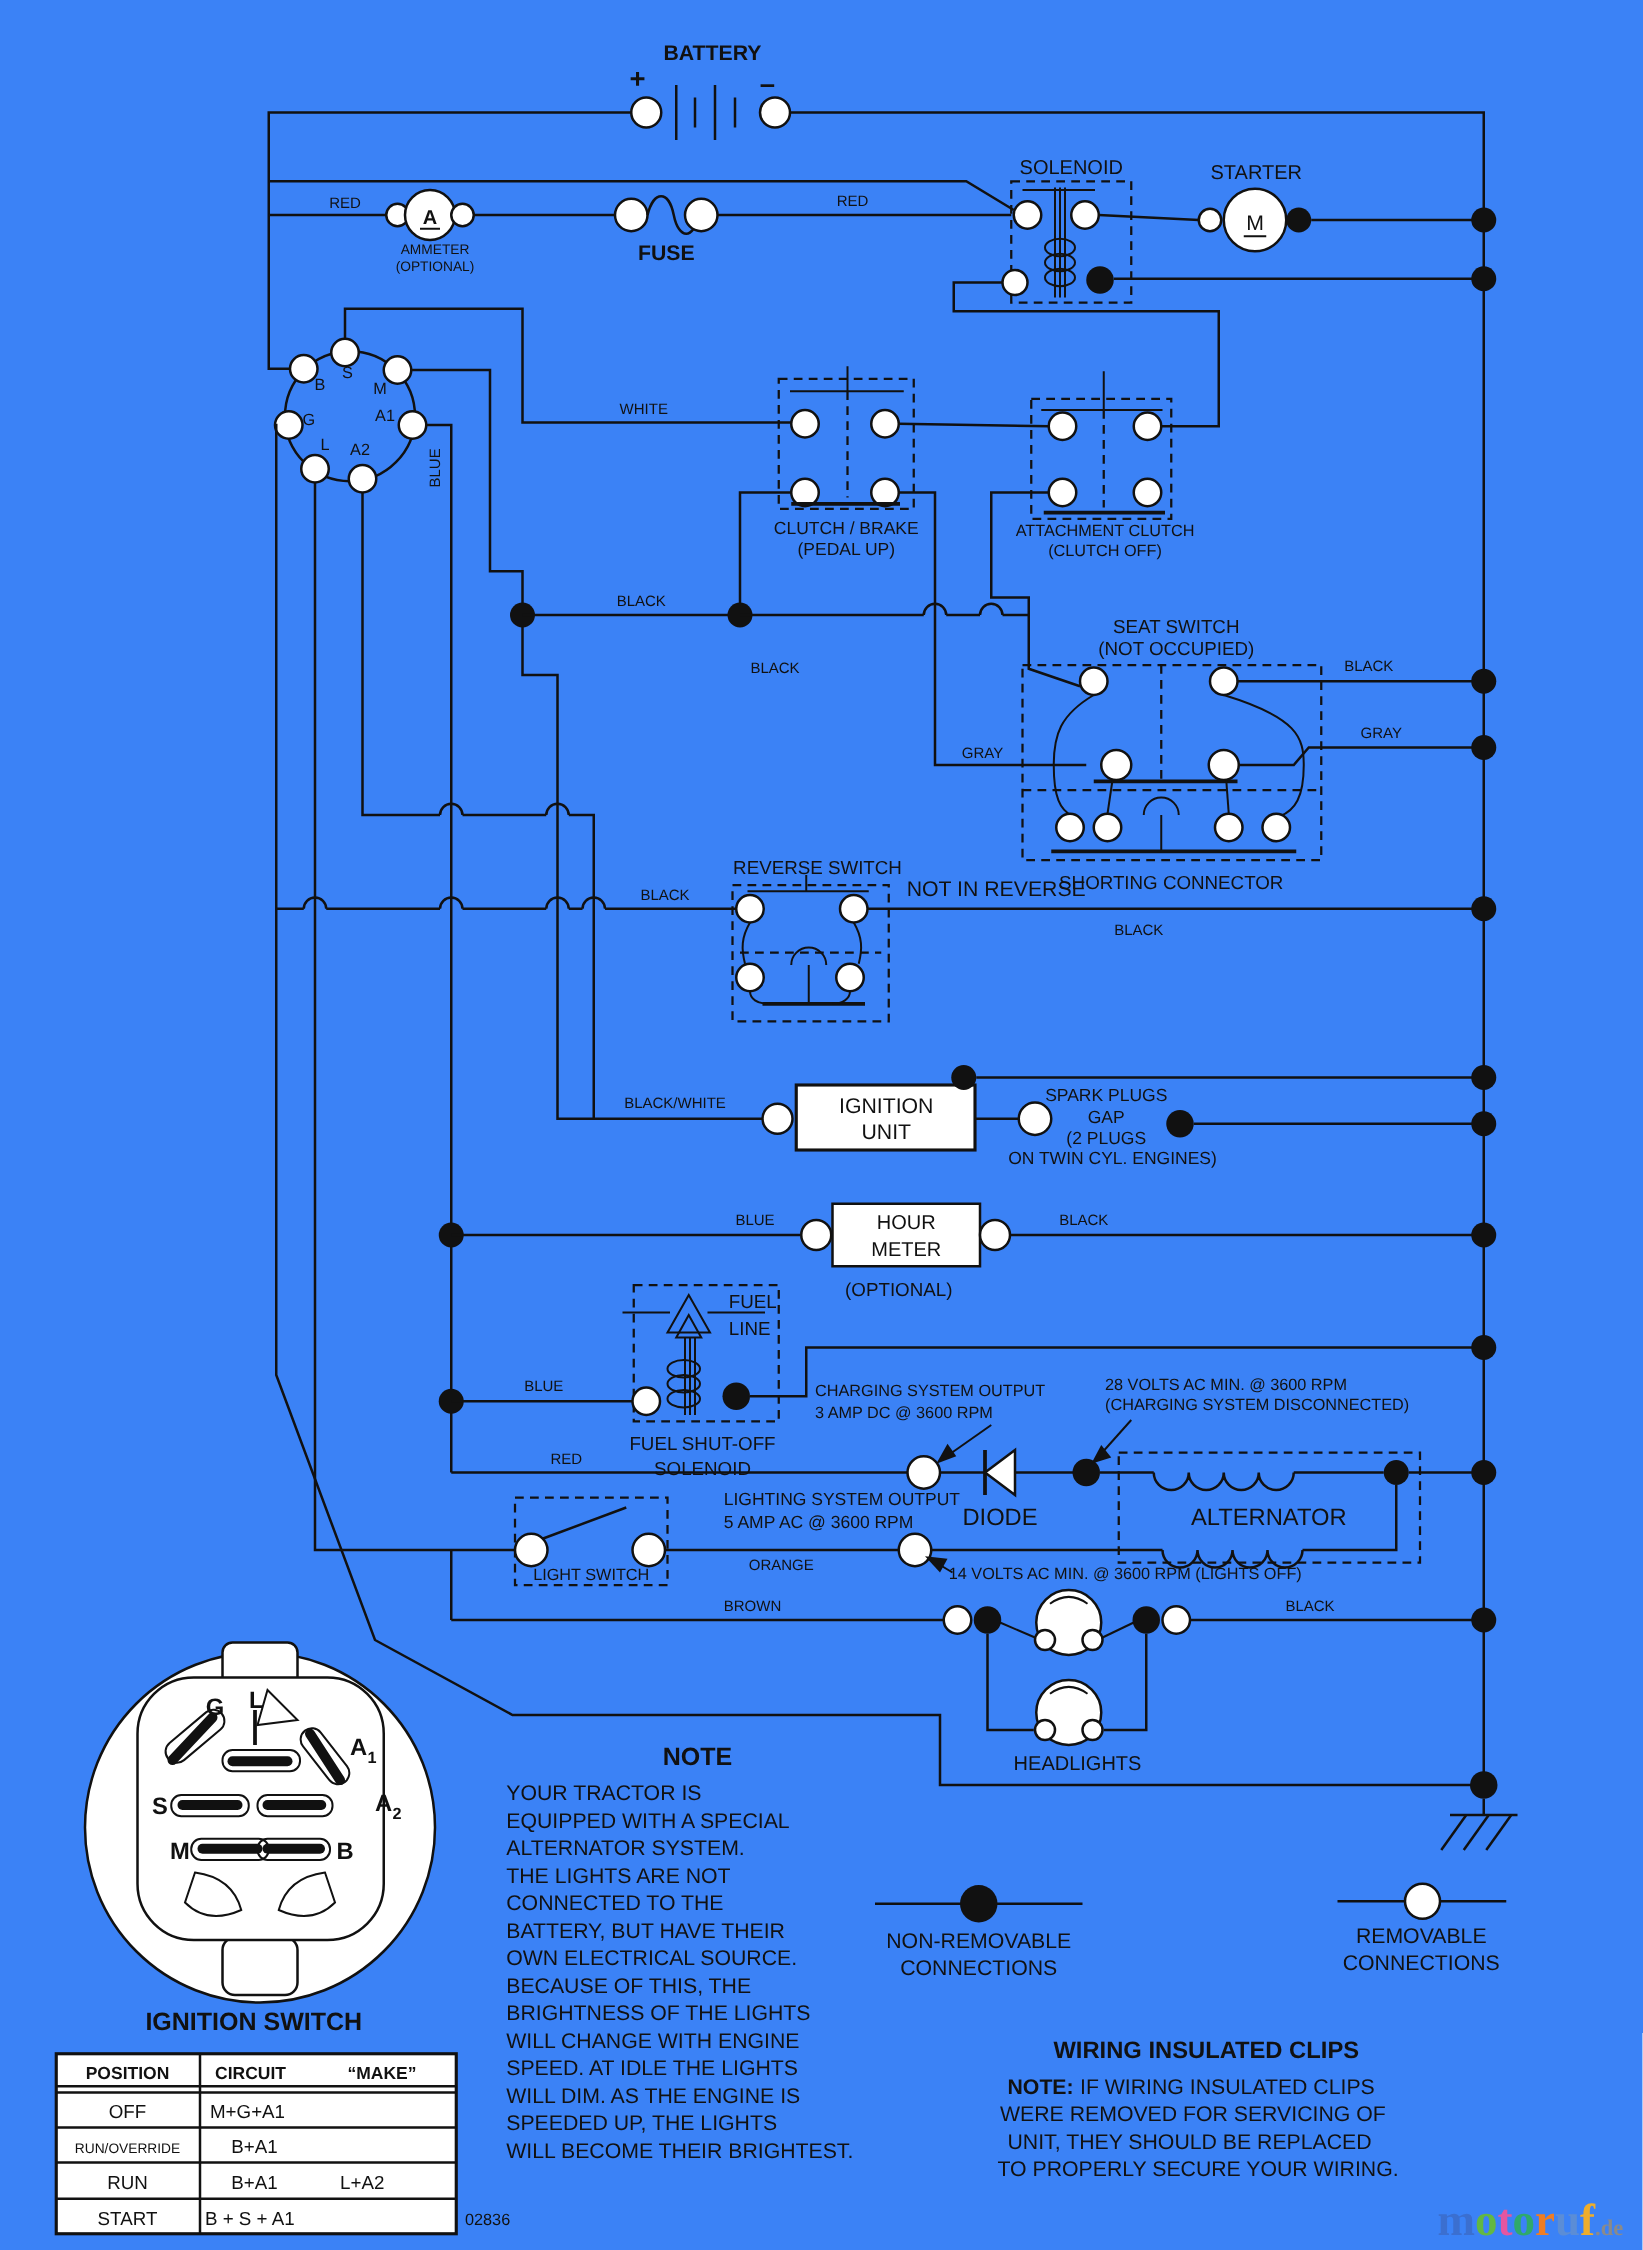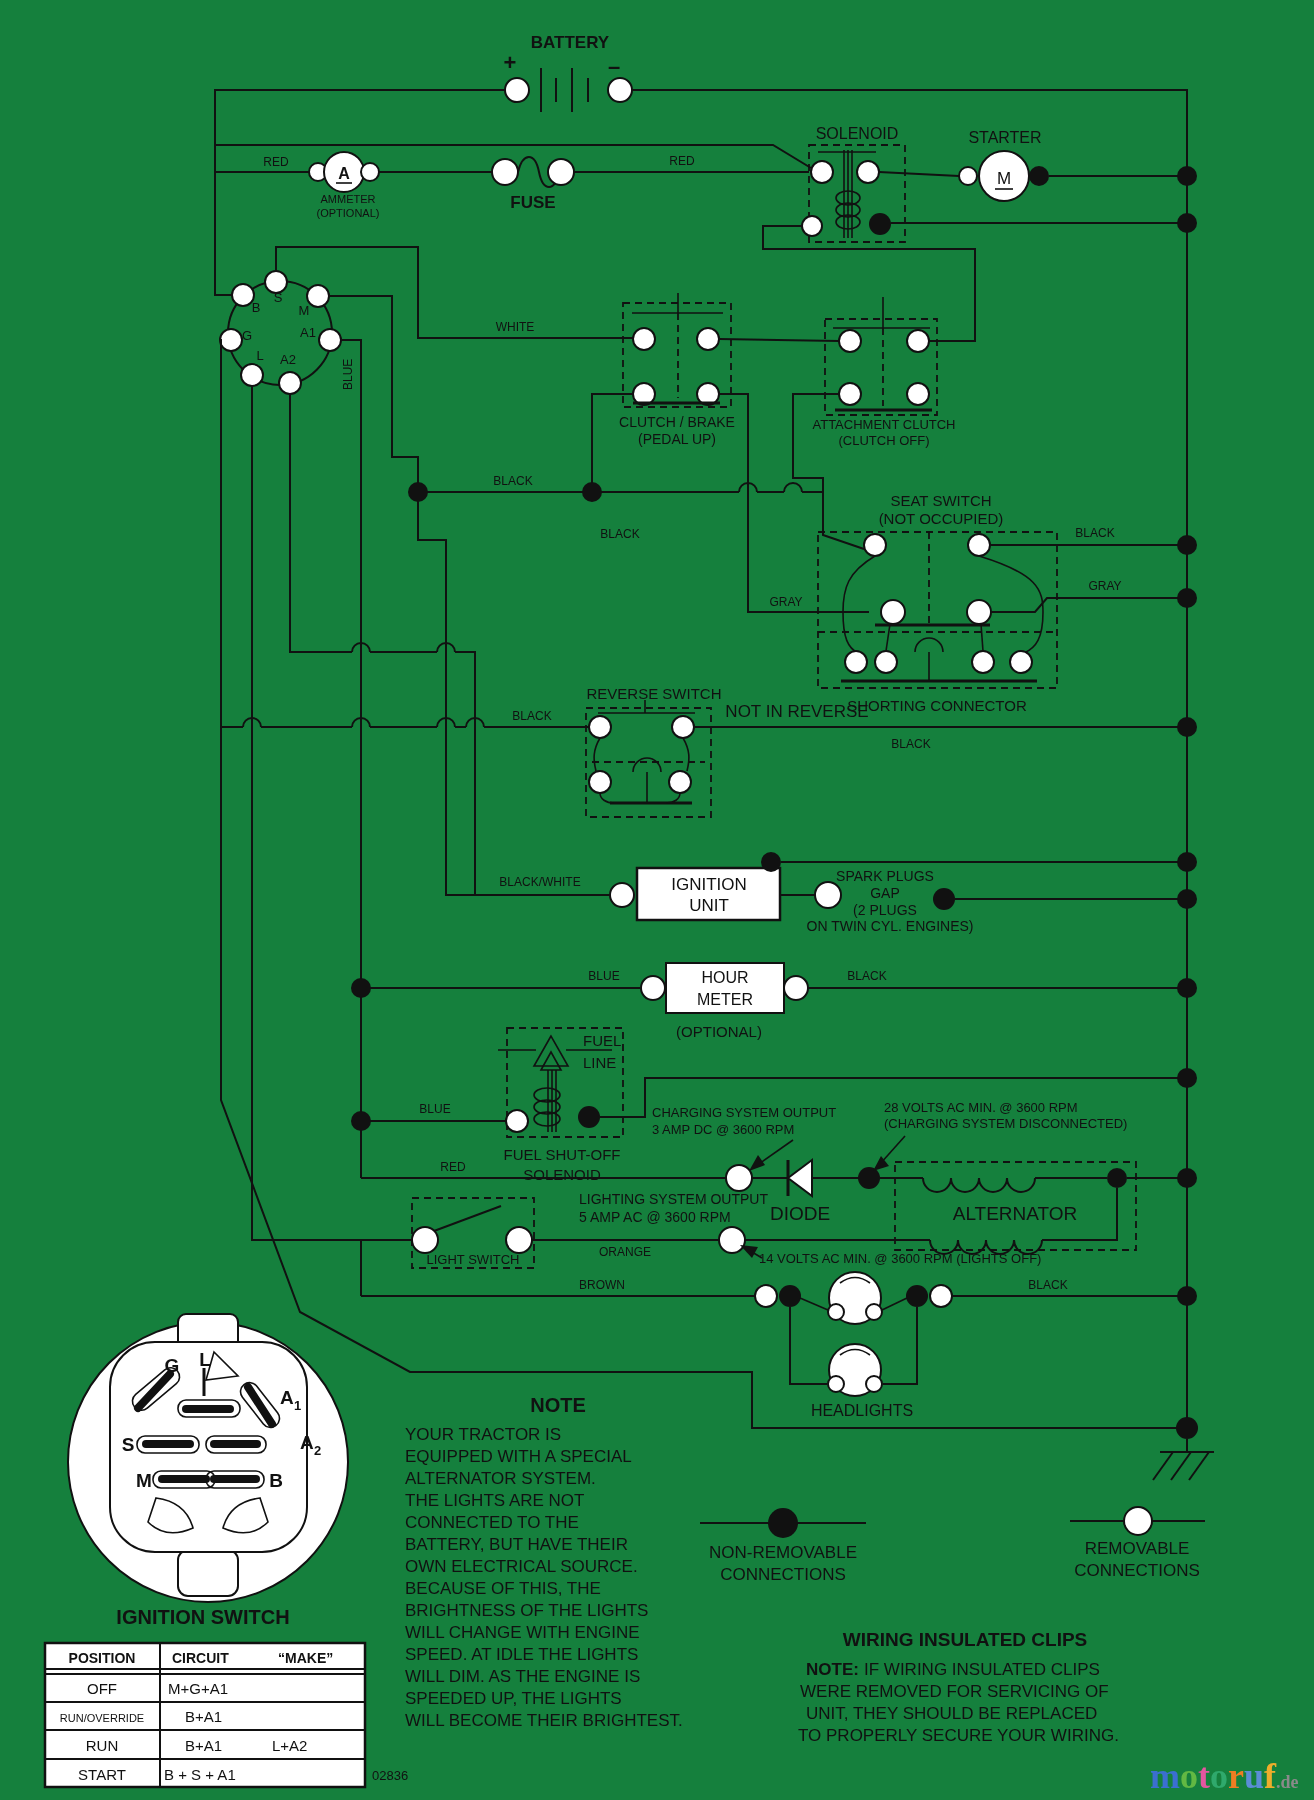--- a/index.html
+++ b/index.html
@@ -1,16 +1,16 @@
 <!DOCTYPE html>
 <html><head>
 <meta charset="utf-8">
 <style>
   html,body{margin:0;padding:0;background:#ffffff;}
-  .page{position:relative;width:1314px;height:1800px;background:#15803d;overflow:hidden;}
+  .page{position:relative;width:1314px;height:1800px;background:#3b82f6;overflow:hidden;}
   svg{position:absolute;left:0;top:0;}
   text{font-family:"Liberation Sans","DejaVu Sans",sans-serif;fill:#111;}
   .w{stroke:#111;stroke-width:2;fill:none;}
   .w15{stroke:#111;stroke-width:1.6;fill:none;}
   .dash{stroke:#111;stroke-width:1.8;fill:none;stroke-dasharray:7 5;}
   .oc{fill:#fff;stroke:#111;stroke-width:2;}
   .dot{fill:#111;stroke:none;}
   .bar{stroke:#111;stroke-width:3;fill:none;}
   .blk{fill:#111;}
   .t12{font-size:12px;}

